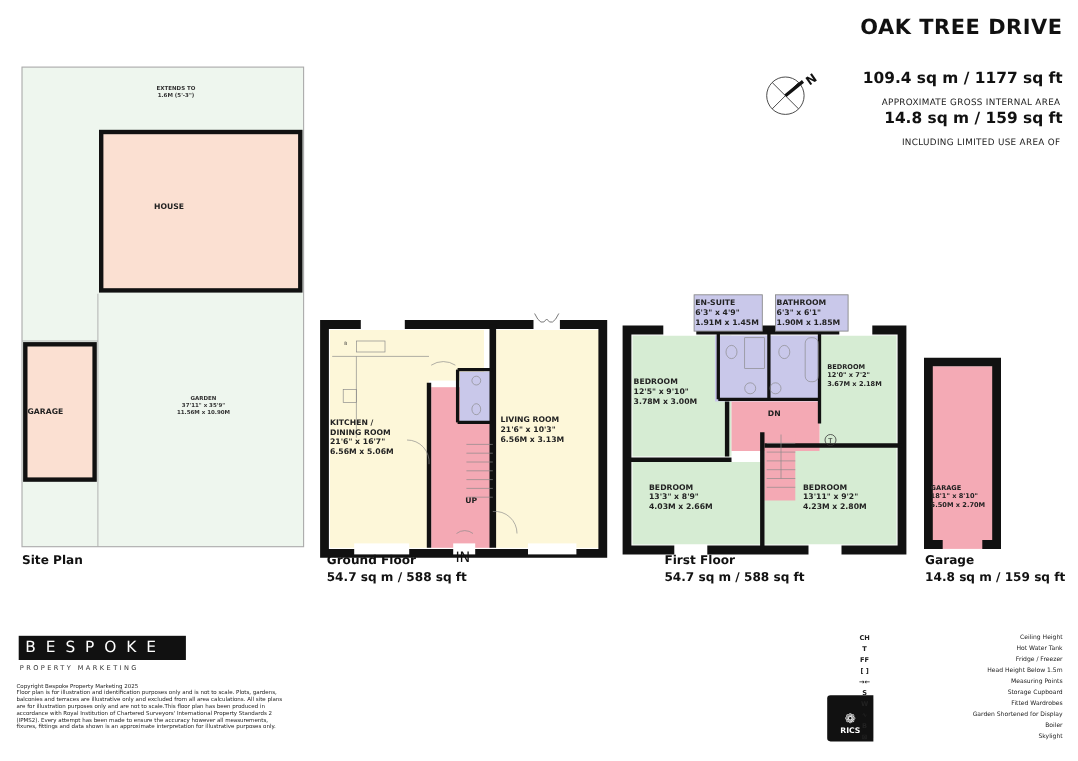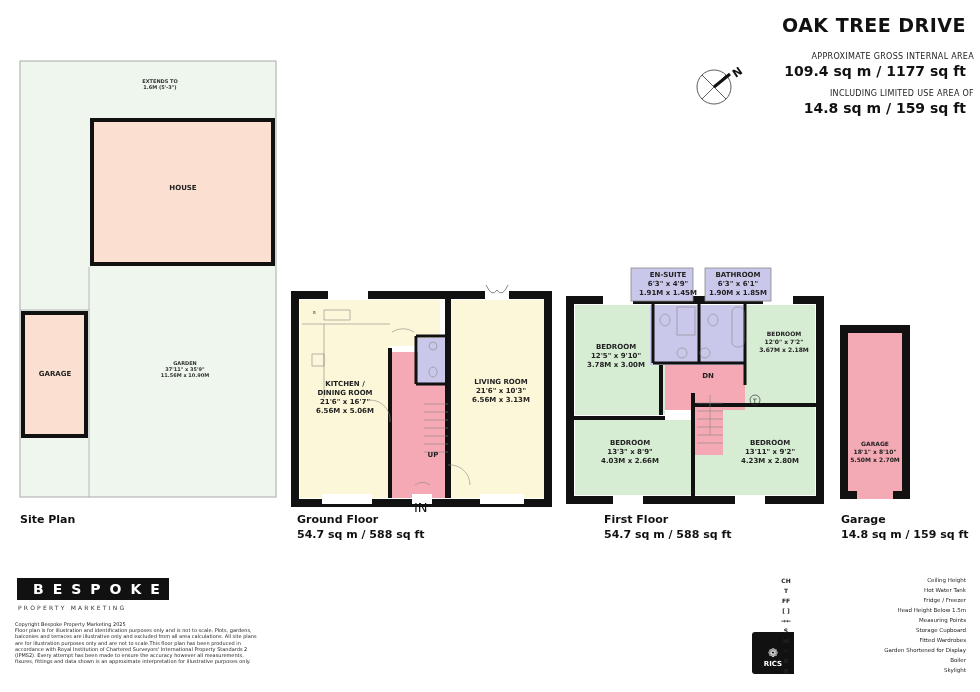--- a/index.html
+++ b/index.html
@@ -1,25 +1,25 @@
 <!DOCTYPE html>
 <html><head>
 <meta charset="utf-8">
 <style>
   * { box-sizing: border-box; margin: 0; padding: 0; }
   html, body { width: 980px; height: 692px; background: #ffffff; overflow: hidden; }
   body { position: relative; font-family: "DejaVu Sans", sans-serif; color: #111; }
   .abs { position: absolute; }
   .title { right: 14px; top: 14px; font-size: 19px; font-weight: bold; letter-spacing: 0.5px; text-align: right; }
-  .area-caption { right: 6px; font-size: 8px; letter-spacing: 0.3px; text-align: right; color: #222; }
+  .area-caption { right: 16px; font-size: 8px; letter-spacing: 0.3px; text-align: right; color: #222; margin-top: 36px; }
   .area-value { right: 14px; font-size: 14px; font-weight: bold; text-align: right; margin-left: 20px; }
-  .plan-label { font-size: 11px; font-weight: bold; line-height: 15px; margin-top: 10px; }
-  .room-text { position: absolute; text-align: center; font-size: 7px; font-weight: bold; line-height: 9px; color: #222; }
+  .plan-label { font-size: 11px; font-weight: bold; line-height: 15px; }
+  .room-text { position: absolute; text-align: left; font-size: 7px; font-weight: bold; line-height: 9px; color: #222; }
   .site-text { position: absolute; text-align: center; font-size: 5px; font-weight: bold; line-height: 6px; color: #333; }
-  .logo { left: 17px; top: 578px; width: 152px; height: 22px; background: #111; color: #fff; font-size: 14px; letter-spacing: 9px; padding: 3px 16px; font-weight: bold; }
+  .logo { left: 17px; top: 578px; width: 152px; height: 22px; background: #111; color: #fff; font-size: 14px; letter-spacing: 9px; padding: 3px 6px; font-weight: normal; }
   .logo-sub { left: 18px; top: 604px; font-size: 6px; letter-spacing: 2.2px; color: #333; }
   .copyright { left: 15px; top: 621px; width: 244px; font-size: 5px; line-height: 6.2px; color: #222; }
   .rics { left: 752px; top: 632px; width: 113px; height: 42px; display: flex; }
   .rics-dark { width: 42px; height: 42px; background: #111; color: #fff; font-size: 7px; font-weight: bold; display: flex; flex-direction: column; align-items: center; justify-content: flex-end; padding-bottom: 6px; border-radius: 3px 0 0 3px; }
   .rics-box { flex: 1; border: 1.2px solid #111; border-left: none; border-radius: 0 3px 10px 0; font-size: 9px; font-weight: bold; line-height: 10px; padding: 5px 4px; }
   .legend { right: 14px; top: 575px; width: 200px; }
   .legend-row { display: flex; height: 10px; align-items: center; font-size: 5.5px; color: #222; }
   .legend-sym { width: 40px; text-align: center; font-size: 6px; font-weight: bold; }
   .legend-label { flex: 1; text-align: right; }
 </style>

